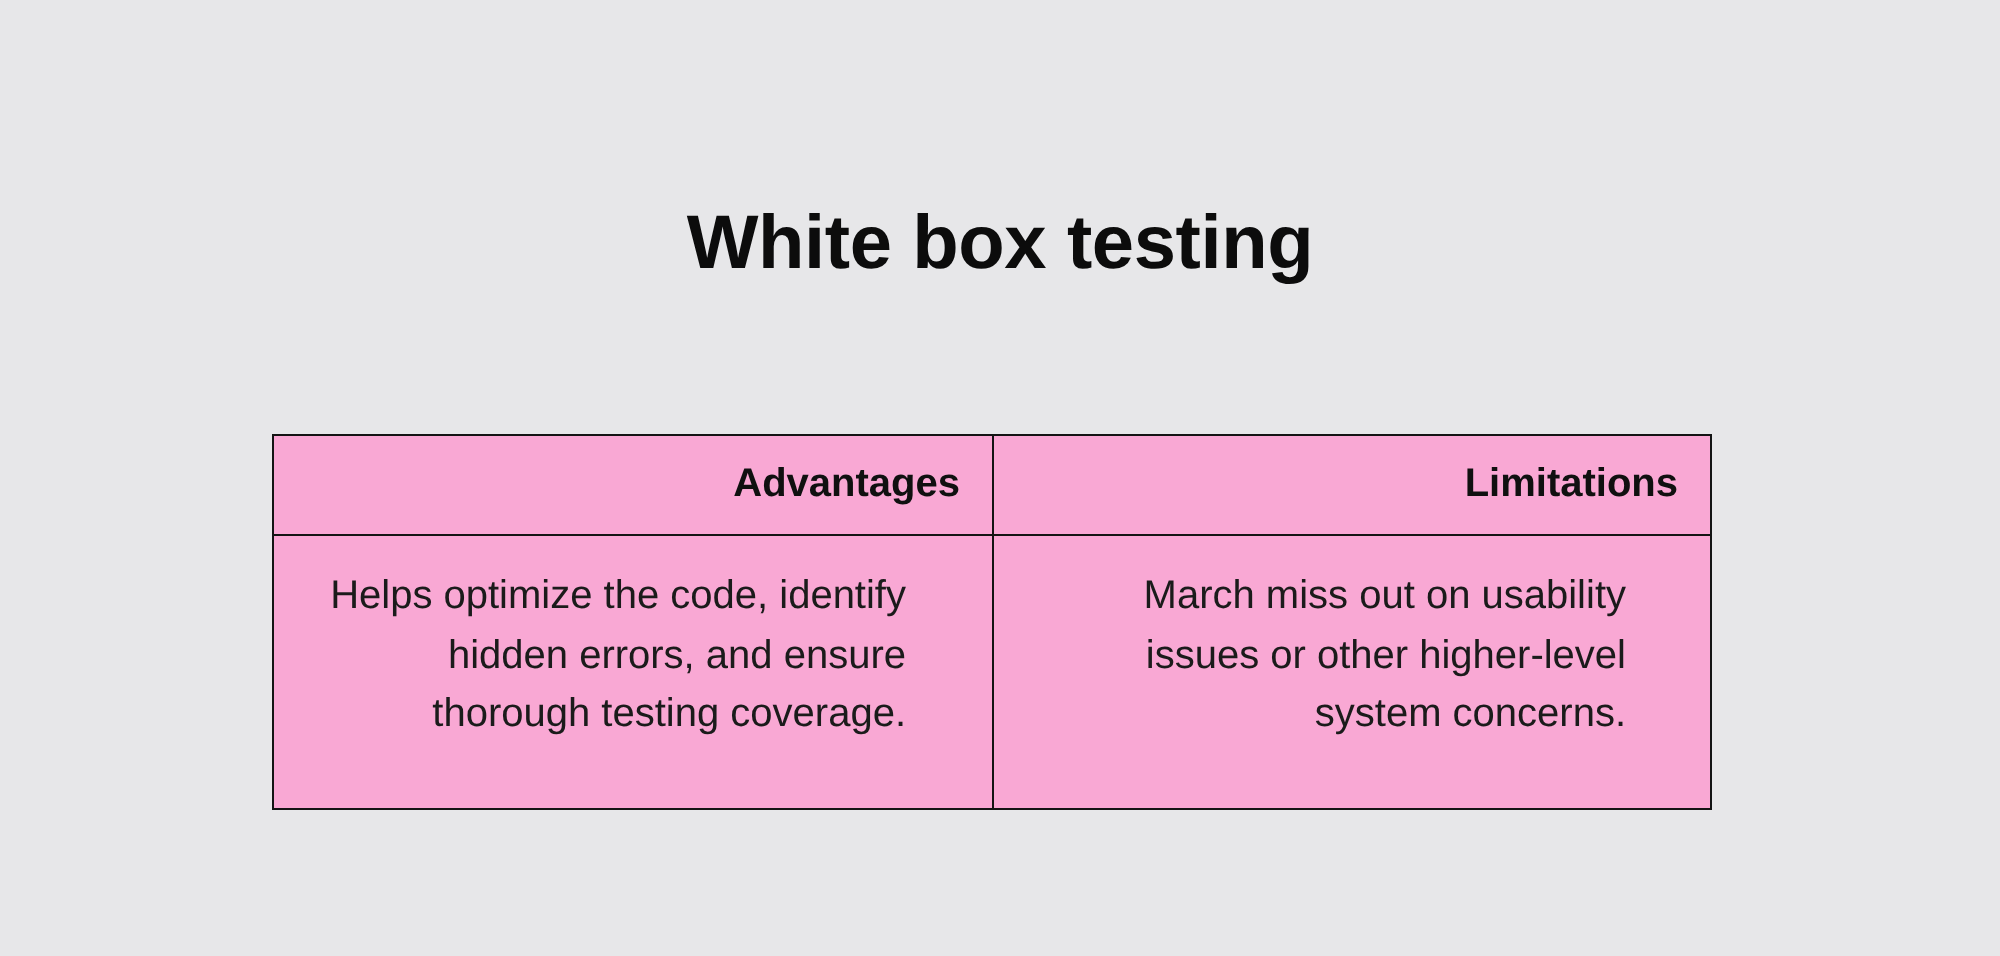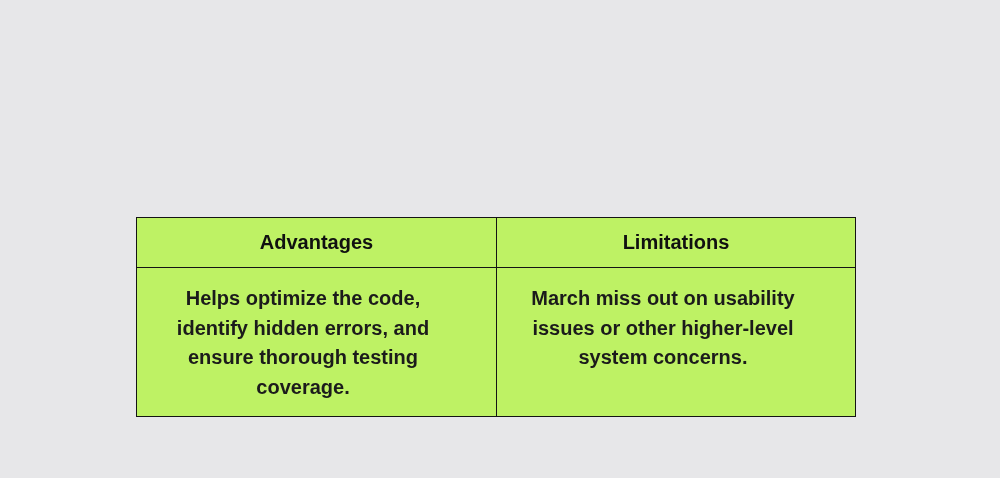--- a/index.html
+++ b/index.html
@@ -40,54 +40,55 @@
   }
   table.compare {
     border-collapse: collapse;
     width: 719px;
     table-layout: fixed;
     background: #fafafa;
   }
   table.compare th,
   table.compare td {
     border: 1.5px solid #141414;
-    background: #bef264;
-    text-align: center;
+    background: #f9a8d4;
+    text-align: right;
     vertical-align: top;
     box-sizing: border-box;
   }
   table.compare th {
     height: 49px;
     padding: 0 16px;
     font-size: 20px;
     font-weight: bold;
     line-height: 49px;
     color: #101010;
     white-space: nowrap;
   }
   table.compare td {
     height: 137px;
     padding: 16px 16px 14px 16px;
     font-size: 20px;
-    font-weight: bold;
+    font-weight: normal;
     line-height: 29.5px;
     color: #1b1b1b;
   }
   table.compare col.col-a { width: 360px; }
   table.compare col.col-b { width: 359px; }
   .cell-text {
     display: block;
     max-width: 300px;
   }
 </style>
 </head>
 <body>
 
 <div class="page">
 
+  <h1 class="page-title">White box testing</h1>
 
   <div class="table-wrap">
     <table class="compare">
       <colgroup>
         <col class="col-a">
         <col class="col-b">
       </colgroup>
       <thead>
         <tr>
           <th>Advantages</th>

